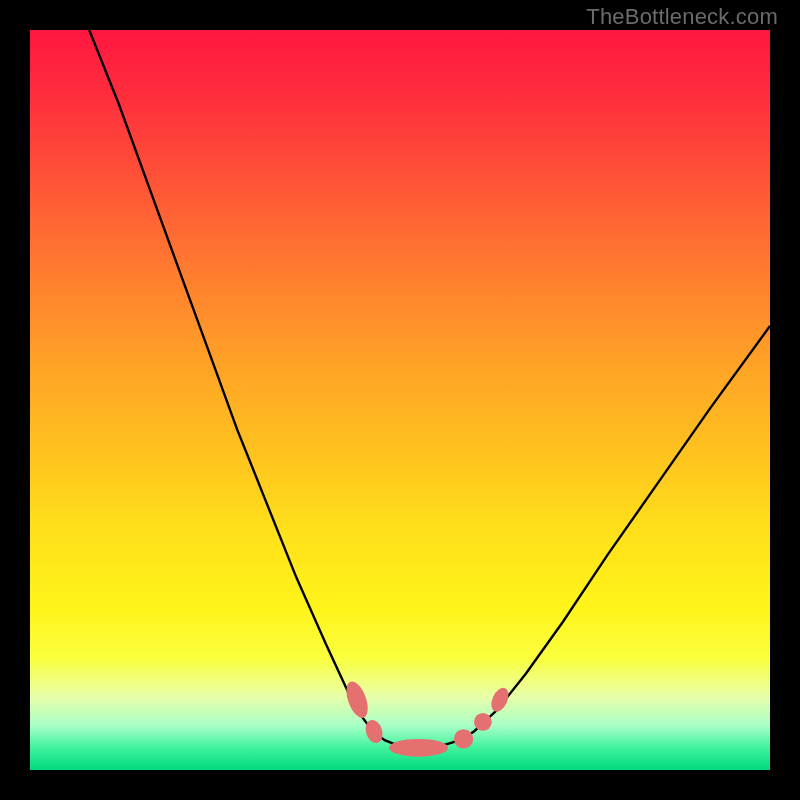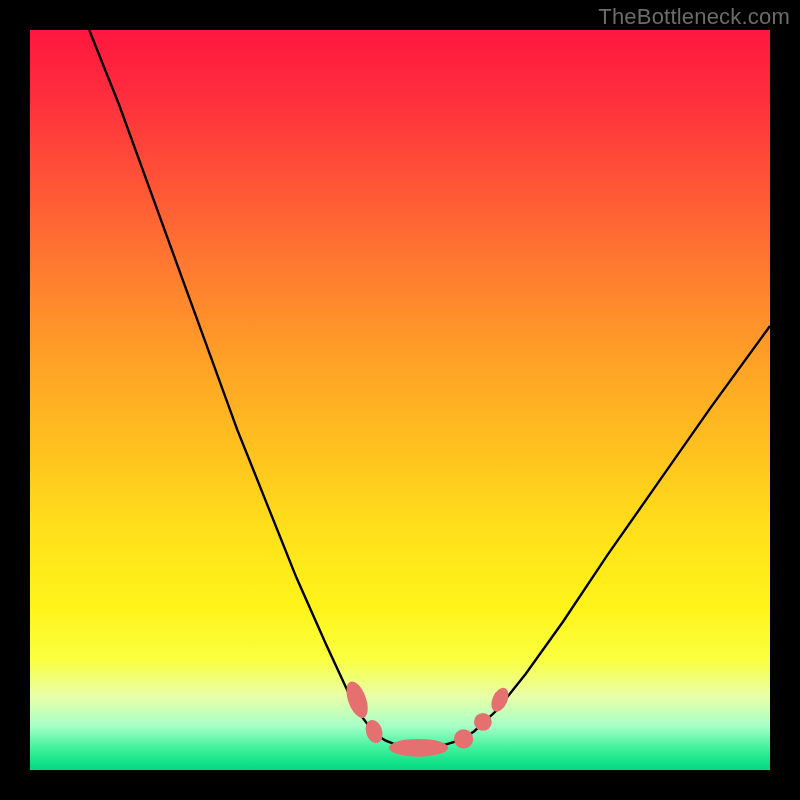--- a/index.html
+++ b/index.html
@@ -36,21 +36,21 @@
       #faff3f 85%,
       #e9ffa8 90%,
       #a8ffc8 94%,
       #40f29c 97%,
       #00d980 100%
     );
   }
   .watermark {
     position: absolute;
     top: 4px;
-    right: 10px;
+    right: 22px;
     font-family: Arial, Helvetica, sans-serif;
     font-size: 22px;
     color: #6b6b6b;
     letter-spacing: 0.2px;
   }
   svg.curve {
     position: absolute;
     left: 0;
     top: 0;
     width: 740px;

